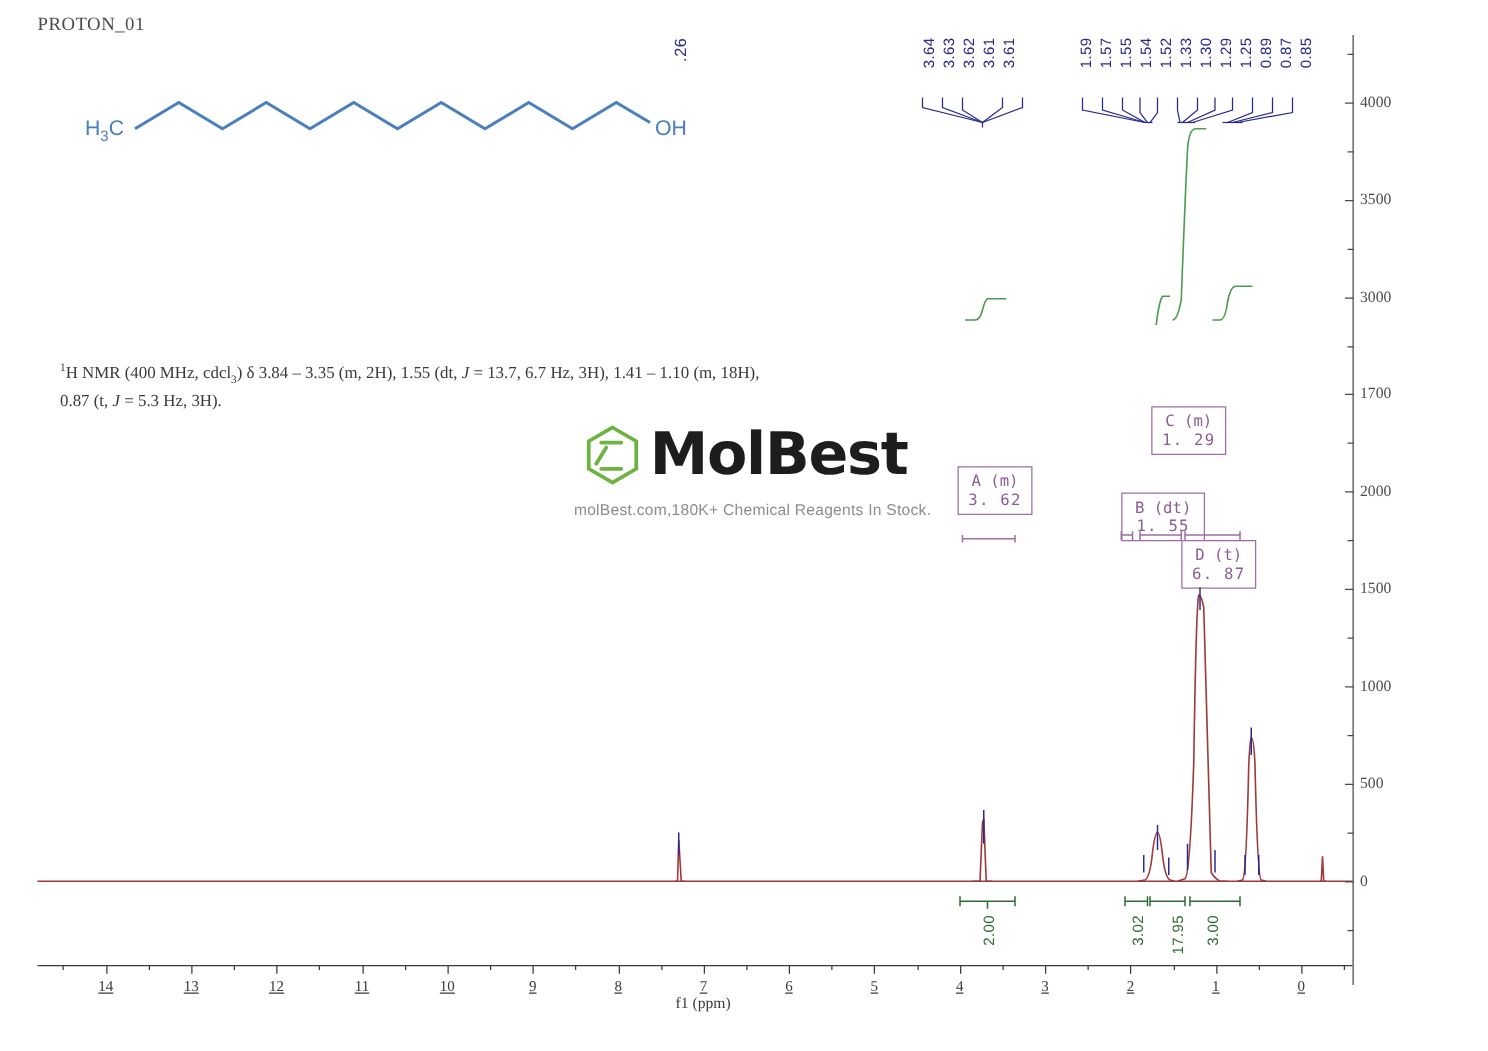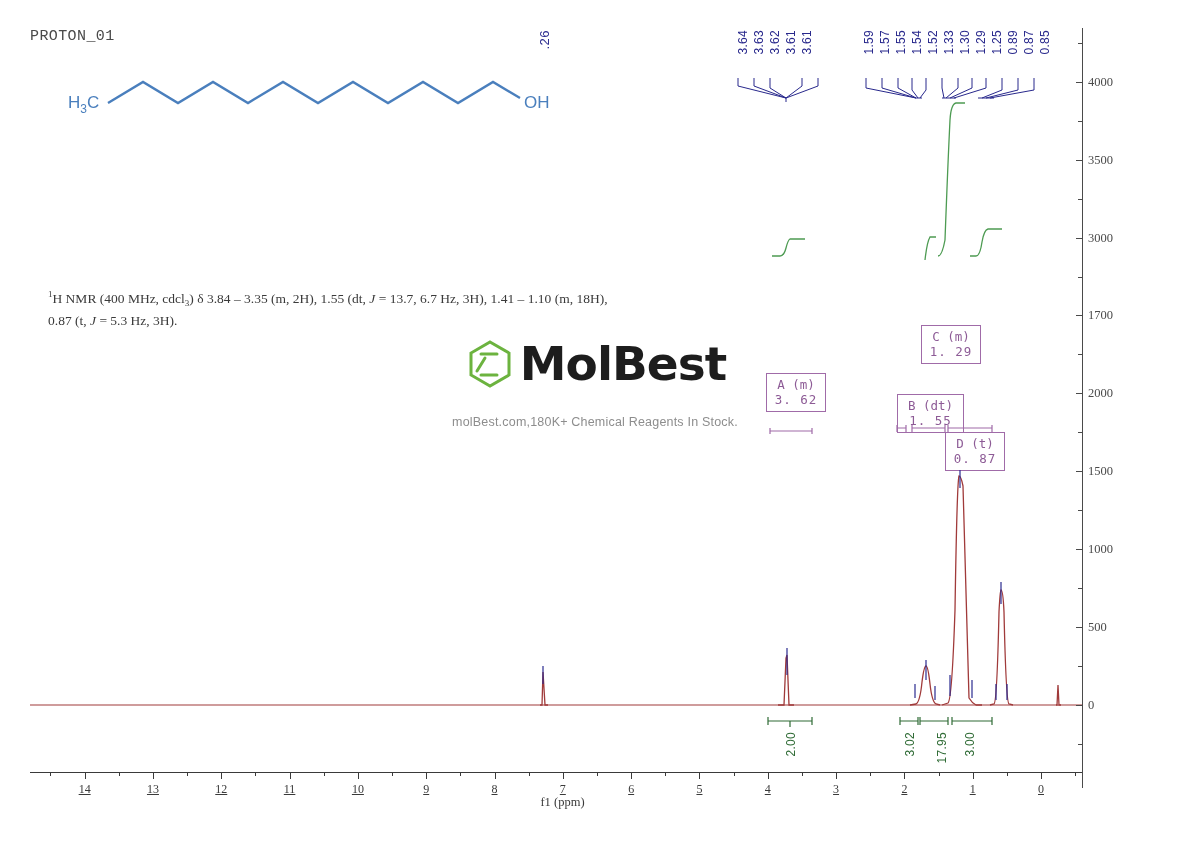--- a/index.html
+++ b/index.html
@@ -2,22 +2,22 @@
 <html><head>
 <meta charset="utf-8">
 <style>
   html,body{margin:0;padding:0;background:#ffffff;}
   body{width:1190px;height:841px;position:relative;overflow:hidden;
        font-family:"Liberation Serif", serif;color:#3b3b3b;}
 
   .abs{position:absolute;}
 
   
-  #title{left:30px;top:28px;font-size:15px;letter-spacing:.4px;color:#4a4a4a;
-         font-family:Liberation Mono, monospace;}
+  #title{left:30px;top:12px;font-size:15px;letter-spacing:.4px;color:#4a4a4a;
+         font-family:Liberation Serif, serif;}
 
   
   #molecule{left:60px;top:55px;width:500px;height:70px;}
   #molecule text{font-family:"Liberation Sans",sans-serif;fill:#4a7fbd;}
 
   
   #cdcl3-label{left:537px;top:30px;font-size:13px;color:#2b2b8f;
       font-family:"Liberation Sans",sans-serif;
       writing-mode:vertical-rl;transform:rotate(180deg);letter-spacing:.5px;}
 
@@ -31,22 +31,22 @@
       color:#3a3a3a;font-family:"Liberation Serif",serif;}
   #nmr-text sup{font-size:9px;}
   #nmr-text sub{font-size:9px;}
   #nmr-text i{font-family:"Liberation Serif",serif;}
 
   
   #watermark{left:445px;top:338px;width:300px;text-align:center;}
   #wm-row{display:flex;align-items:center;justify-content:center;gap:4px;}
   #wm-name{font-family:"DejaVu Sans",sans-serif;font-weight:bold;font-size:47px;
       color:#1d1d1d;letter-spacing:-1px;line-height:48px;}
-  #wm-tag{margin-top:25px;font-family:"Liberation Sans",sans-serif;font-size:12.5px;
-      color:#8d8d8d;letter-spacing:.2px;}
+  #wm-tag{margin-top:11px;font-family:"Liberation Sans",sans-serif;font-size:12.5px;
+      color:#8d8d8d;letter-spacing:.2px;text-align:right;}
 
   
   .mbox{border:1px solid #a06ba8;background:#ffffff;color:#8d5b96;
      font-family:"DejaVu Sans Mono",monospace;font-size:12.5px;text-align:center;
      padding:3px 5px 4px 5px;line-height:15px;}
   .mbox .l2{letter-spacing:1px;}
 
   
   #axis-line{left:30px;top:772px;width:1052px;height:1px;background:#3a3a3a;}
   .xtick{position:absolute;top:772px;width:1px;height:7px;background:#3a3a3a;}
@@ -181,21 +181,21 @@
 
 <div class="abs mbox" style="left:921px;top:325px;width:48px;">
   <div><span>C</span>
        <span>(m)</span></div>
   <div class="l2">1. 29</div>
 </div>
 
 <div class="abs mbox" style="left:945px;top:432px;width:48px;">
   <div><span>D</span>
        <span>(t)</span></div>
-  <div class="l2">0. 87</div>
+  <div class="l2">6. 87</div>
 </div>
 
 <div class="abs" style="left:760px;top:420px;width:260px;height:14px;">
   <svg width="260" height="14" viewBox="0 0 260 14">
     <g stroke="#a06ba8" stroke-width="1.2" fill="none">
 
       <path d="M10,8 L10,14 M10,11 L52,11 M52,8 L52,14"></path>
 
       <path d="M137,5 L137,12 M137,8 L146,8 M146,5 L146,12"></path>
 

